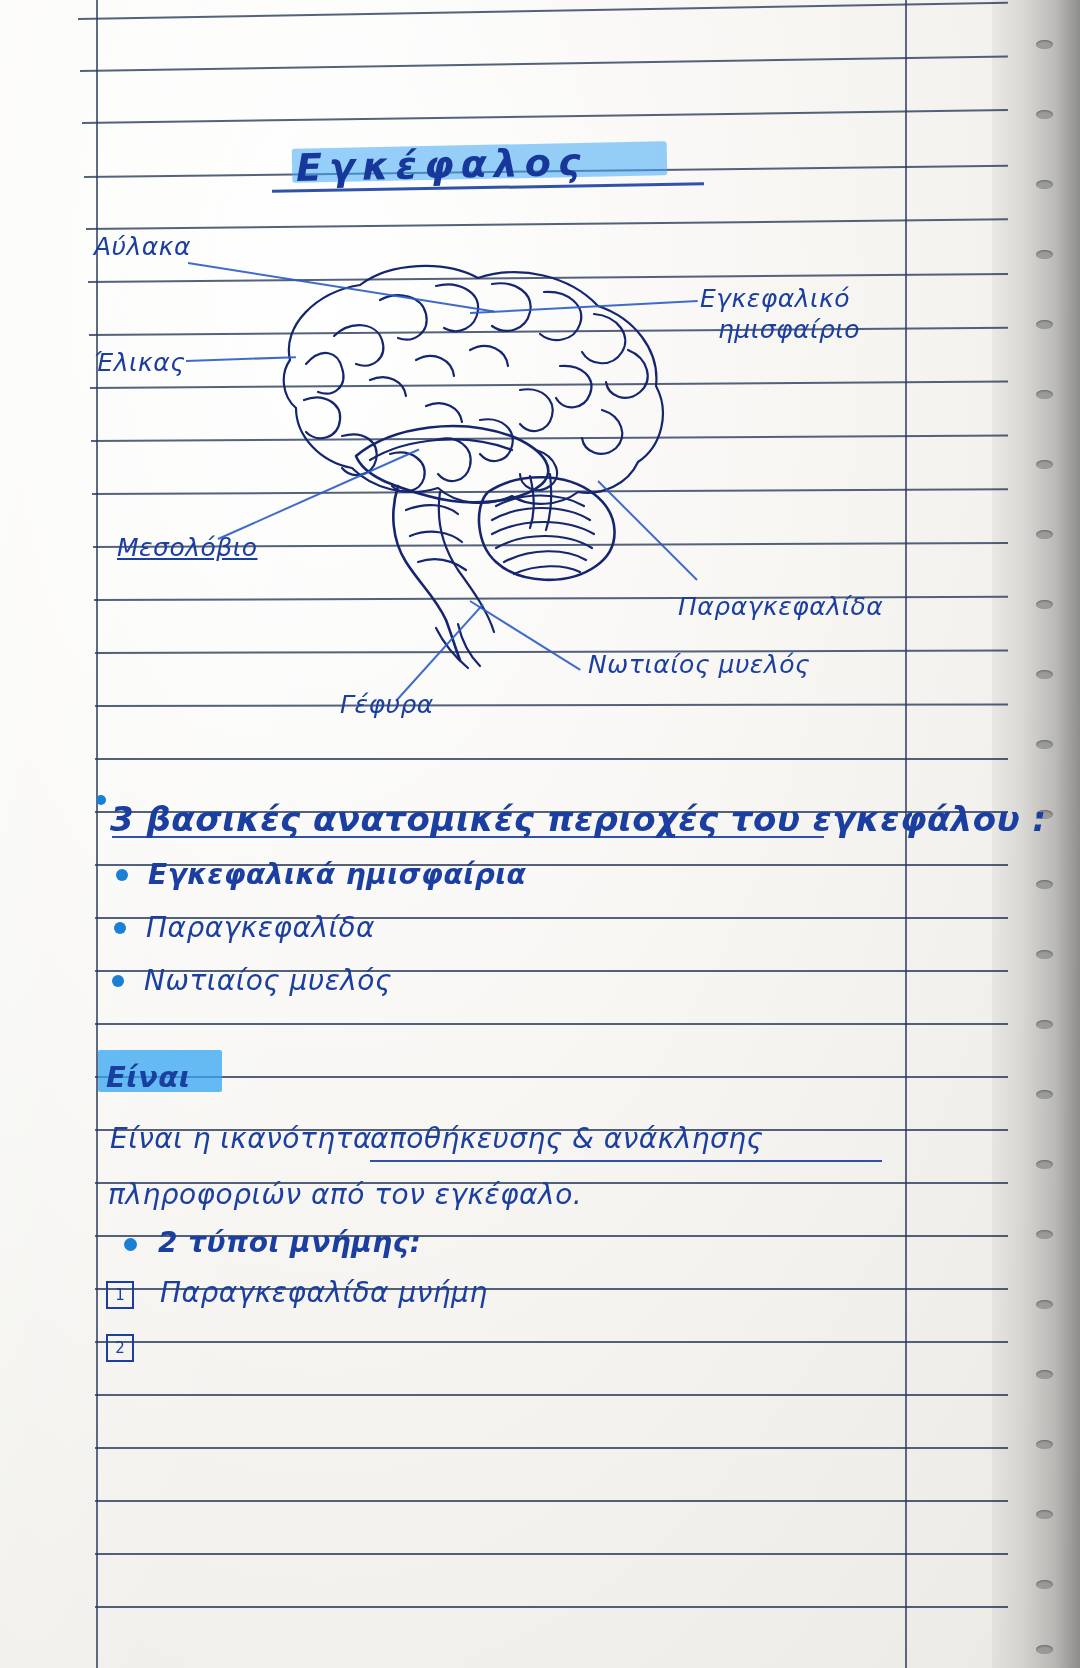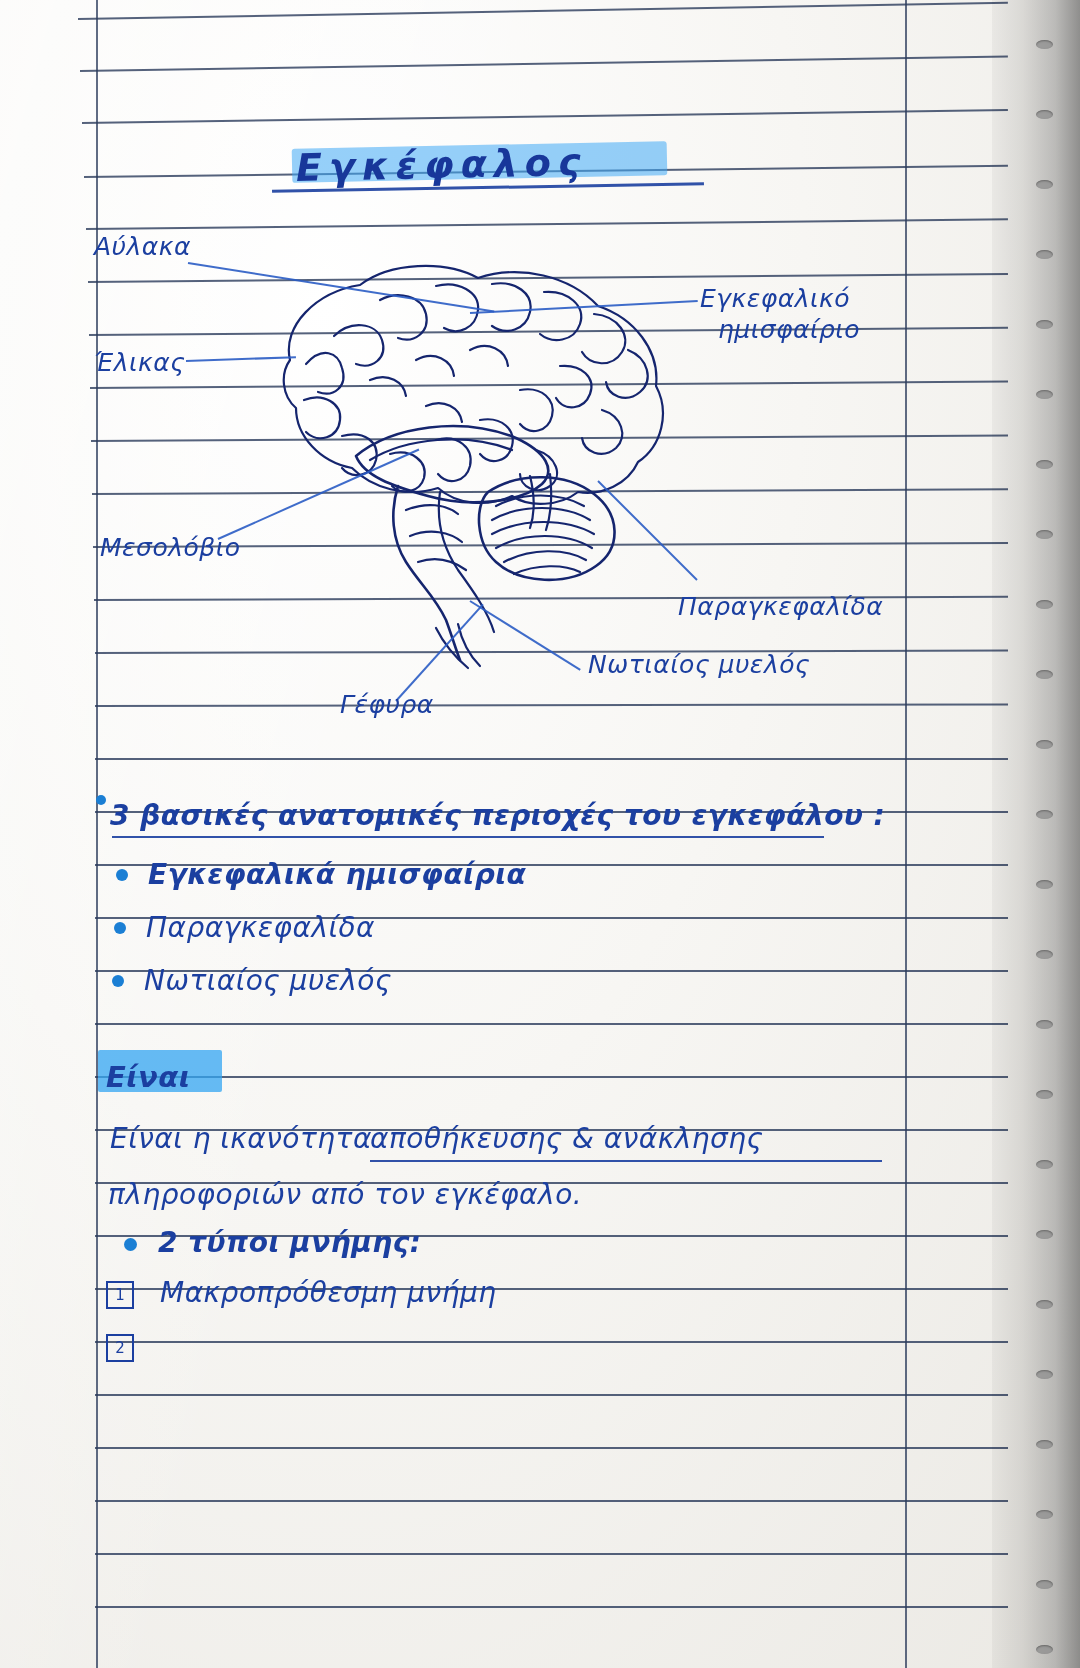--- a/index.html
+++ b/index.html
@@ -266,29 +266,29 @@
   <div class="leader" style="left:188px; top:262px; width:310px; transform:rotate(9deg);"></div>
   <div class="leader" style="left:186px; top:360px; width:110px; transform:rotate(-2deg);"></div>
   <div class="leader" style="left:470px; top:312px; width:228px; transform:rotate(-3deg);"></div>
   <div class="leader" style="left:218px; top:538px; width:220px; transform:rotate(-24deg);"></div>
   <div class="leader" style="left:396px; top:700px; width:130px; transform:rotate(-48deg);"></div>
   <div class="leader" style="left:470px; top:600px; width:130px; transform:rotate(32deg);"></div>
   <div class="leader" style="left:598px; top:480px; width:140px; transform:rotate(45deg);"></div>
 
   <div class="hw label" style="left:94px; top:232px;">Αύλακα</div>
   <div class="hw label" style="left:94px; top:348px;">Έλικας</div>
-  <div class="hw label" style="left:100px; top:533px;">Μεσολόβιο</div>
+  <div class="hw label" style="left:117px; top:533px;text-decoration:underline;">Μεσολόβιο</div>
   <div class="hw label" style="left:340px; top:690px;">Γέφυρα</div>
   <div class="hw label" style="left:700px; top:284px;">Εγκεφαλικό</div>
   <div class="hw label" style="left:718px; top:315px;">ημισφαίριο</div>
   <div class="hw label" style="left:678px; top:592px;">Παραγκεφαλίδα</div>
   <div class="hw label" style="left:588px; top:650px;">Νωτιαίος μυελός</div>
 
   <div class="bullet" style="left:96px; top:795px; width:10px; height:10px;"></div>
-  <div class="hw body bold" style="left:110px; top:799px; font-size:28px;">3  βασικές  ανατομικές περιοχές  του  εγκεφάλου :</div>
+  <div class="hw body bold" style="left:110px; top:799px; font-size:34px;">3  βασικές  ανατομικές περιοχές  του  εγκεφάλου :</div>
   <div class="underline" style="left:112px; top:836px; width:712px;"></div>
 
   <div class="bullet" style="left:116px; top:869px;"></div>
   <div class="hw body" style="left:148px; top:858px;font-weight:bold;">Εγκεφαλικά   ημισφαίρια</div>
 
   <div class="bullet" style="left:114px; top:922px;"></div>
   <div class="hw body" style="left:146px; top:911px;">Παραγκεφαλίδα</div>
 
   <div class="bullet" style="left:112px; top:975px;"></div>
   <div class="hw body" style="left:144px; top:964px;">Νωτιαίος  μυελός</div>
@@ -299,17 +299,17 @@
   <div class="hw body" style="left:110px; top:1122px;font-style:italic;">Είναι  η  ικανότητα </div>
   <div class="hw body" style="left:370px; top:1122px;">αποθήκευσης &amp; ανάκλησης</div>
   <div class="underline" style="left:370px; top:1160px; width:512px;"></div>
 
   <div class="hw body" style="left:108px; top:1178px;">πληροφοριών  από   τον  εγκέφαλο.</div>
 
   <div class="bullet" style="left:124px; top:1238px; width:13px; height:13px;"></div>
   <div class="hw body bold" style="left:158px; top:1226px;">2   τύποι  μνήμης:</div>
 
   <div class="num-box" style="left:106px; top:1281px;">1</div>
-  <div class="hw body" style="left:160px; top:1276px;">Μακροπρόθεσμη   μνήμη</div>
+  <div class="hw body" style="left:160px; top:1276px;">Παραγκεφαλίδα   μνήμη</div>
 
   <div class="num-box" style="left:106px; top:1334px;">2</div>
 
 </div>
 
 </body></html>

